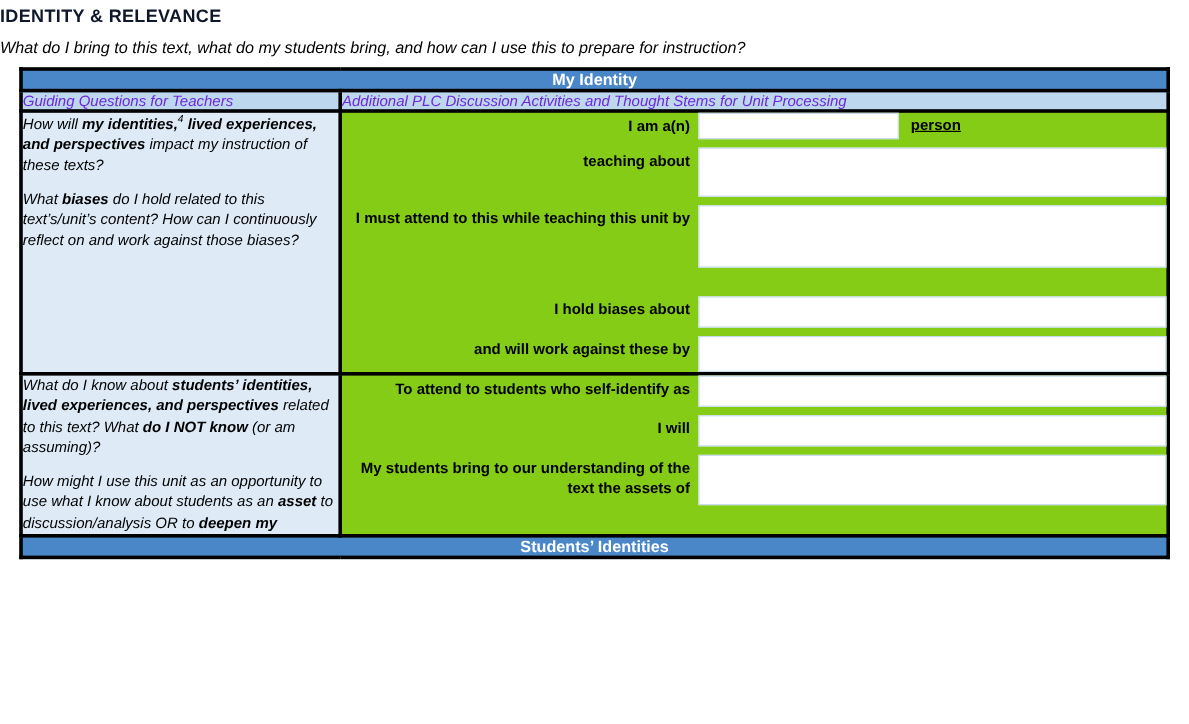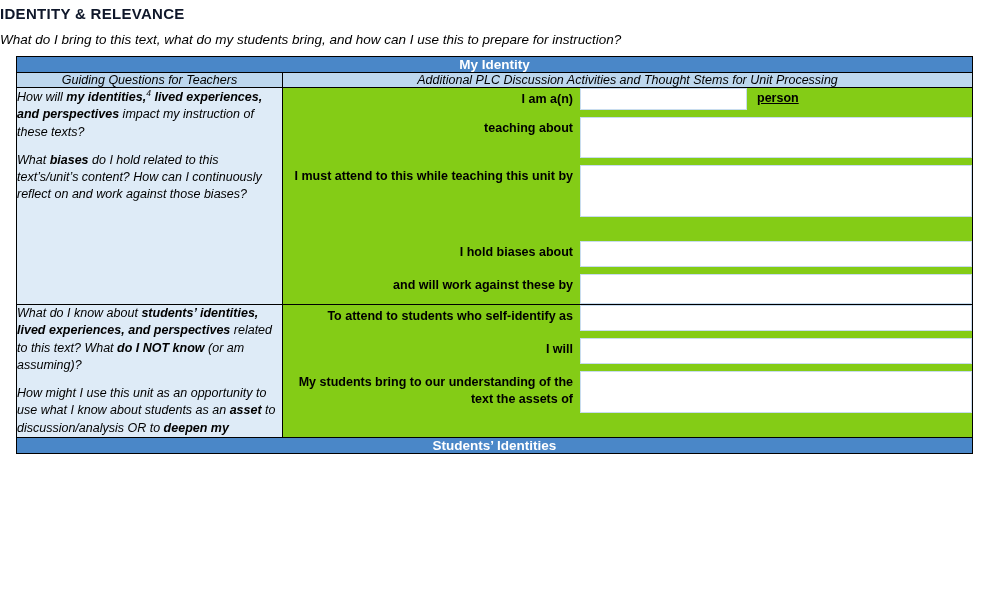--- a/index.html
+++ b/index.html
@@ -34,39 +34,38 @@
     padding-top: 10px;
     padding-bottom: 9px;
   }
   table.main {
     border-collapse: collapse;
     width: 956px;
     margin-left: 16px;
     table-layout: fixed;
   }
   table.main td {
-    border: 1px solid #000000;
+    border: 3px solid #000000;
     vertical-align: top;
     padding: 0;
   }
   .band {
     background: #4A87C8;
     color: #ffffff;
     font-weight: bold;
     font-size: 13.5px;
     text-align: center;
     padding: 7px 4px 8px 4px;
   }
   .subhead {
     background: #BDD7EE;
     font-style: italic;
     font-size: 12.5px;
     padding: 7px 8px 8px 8px;
-    color: #000000;
-    text-align: center;
+    color: #6d28d9;
   }
   .qcell {
     background: #DEEBF7;
     font-style: italic;
     font-size: 12.5px;
     line-height: 1.38;
     padding: 9px 8px 10px 9px;
   }
   .qcell p {
     margin: 0 0 11px 0;

